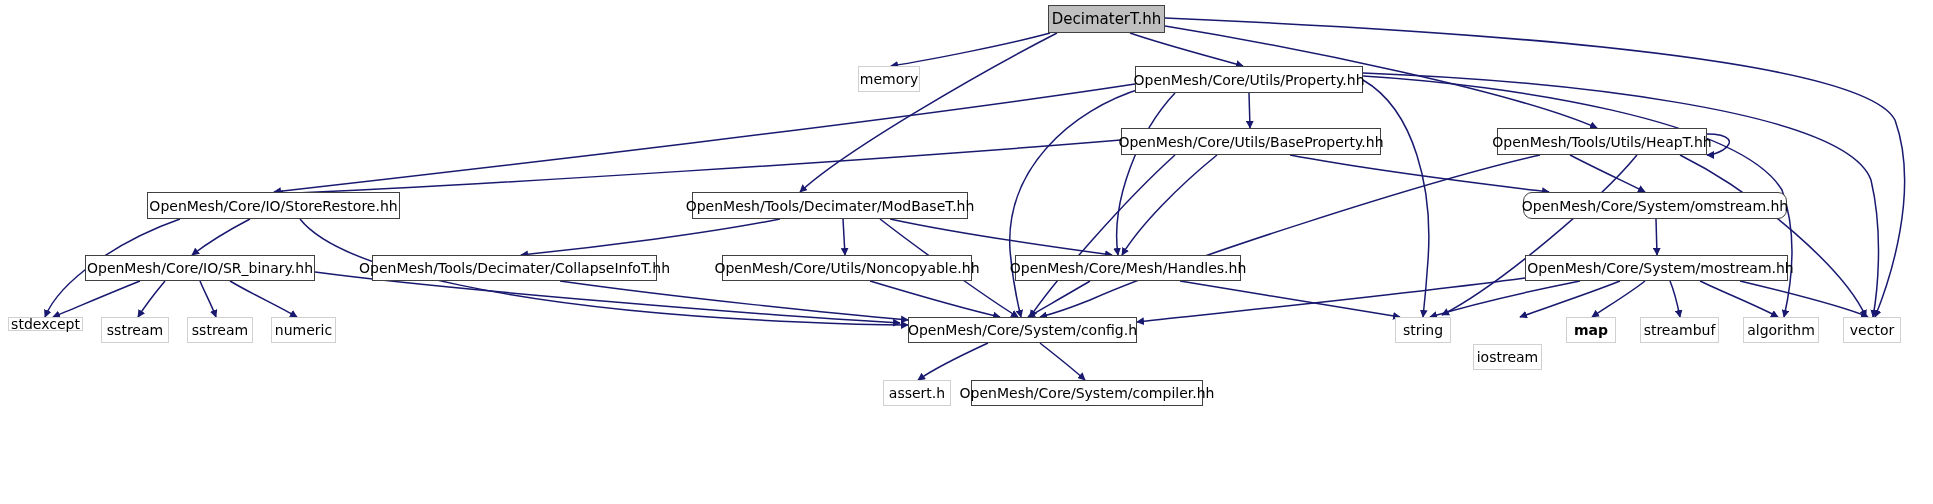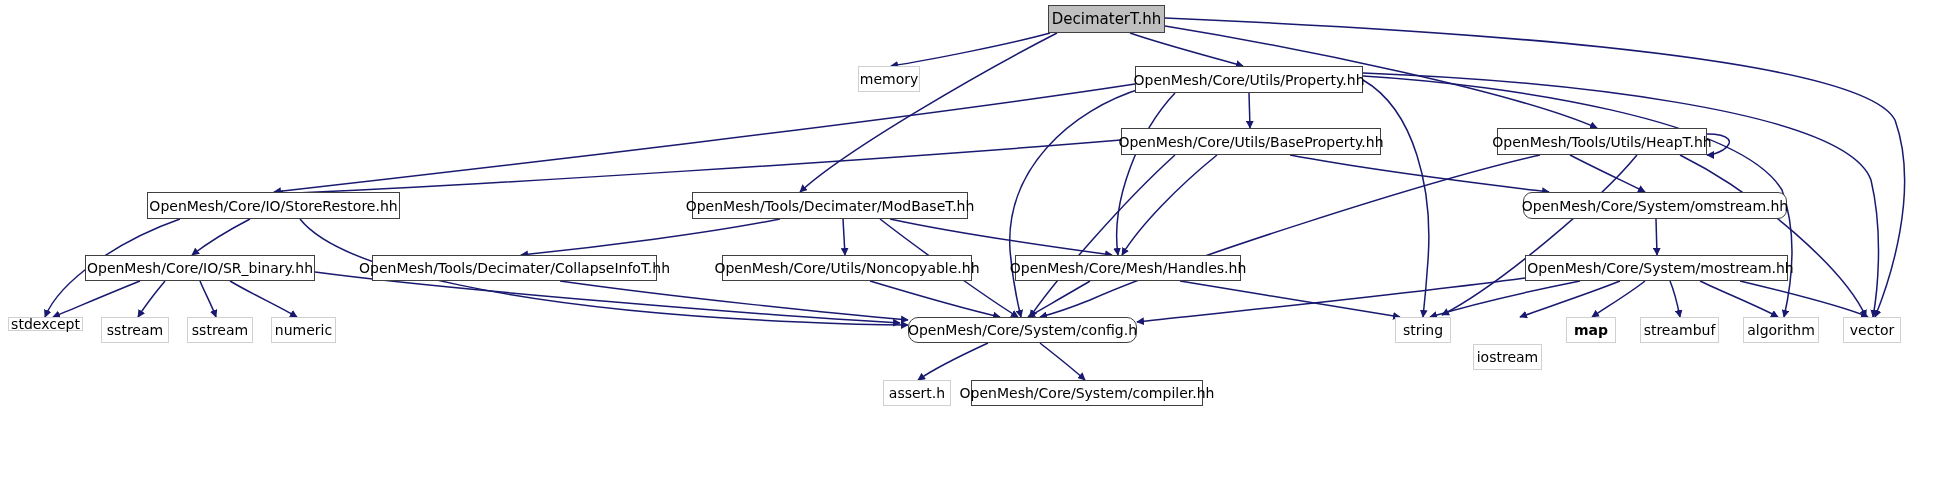--- a/index.html
+++ b/index.html
@@ -154,21 +154,21 @@
       </div>
       <div class="node external" style="left: 101px; top: 317px; width: 68px; height: 26px; font-size: 14px;">
         <span>sstream</span>
       </div>
       <div class="node external" style="left: 187px; top: 317px; width: 66px; height: 26px; font-size: 14px;">
         <span>sstream</span>
       </div>
       <div class="node external" style="left: 271px; top: 317px; width: 65px; height: 26px; font-size: 14px;">
         <span>numeric</span>
       </div>
-      <div class="node internal" style="left: 908px; top: 317px; width: 229px; height: 26px; font-size: 14px; border-radius: 10px;">
+      <div class="node internal" style="left: 908px; top: 317px; width: 229px; height: 26px; font-size: 14px;">
         <span>OpenMesh/Core/System/config.h</span>
       </div>
       <div class="node external" style="left: 1395px; top: 317px; width: 56px; height: 26px; font-size: 14px;">
         <span>string</span>
       </div>
       <div class="node external" style="left: 1473px; top: 317px; width: 69px; height: 26px; font-size: 14px; margin-top: 27px;">
         <span>iostream</span>
       </div>
       <div class="node external" style="left: 1566px; top: 317px; width: 50px; height: 26px; font-size: 14px; font-weight: bold;">
         <span>map</span>

